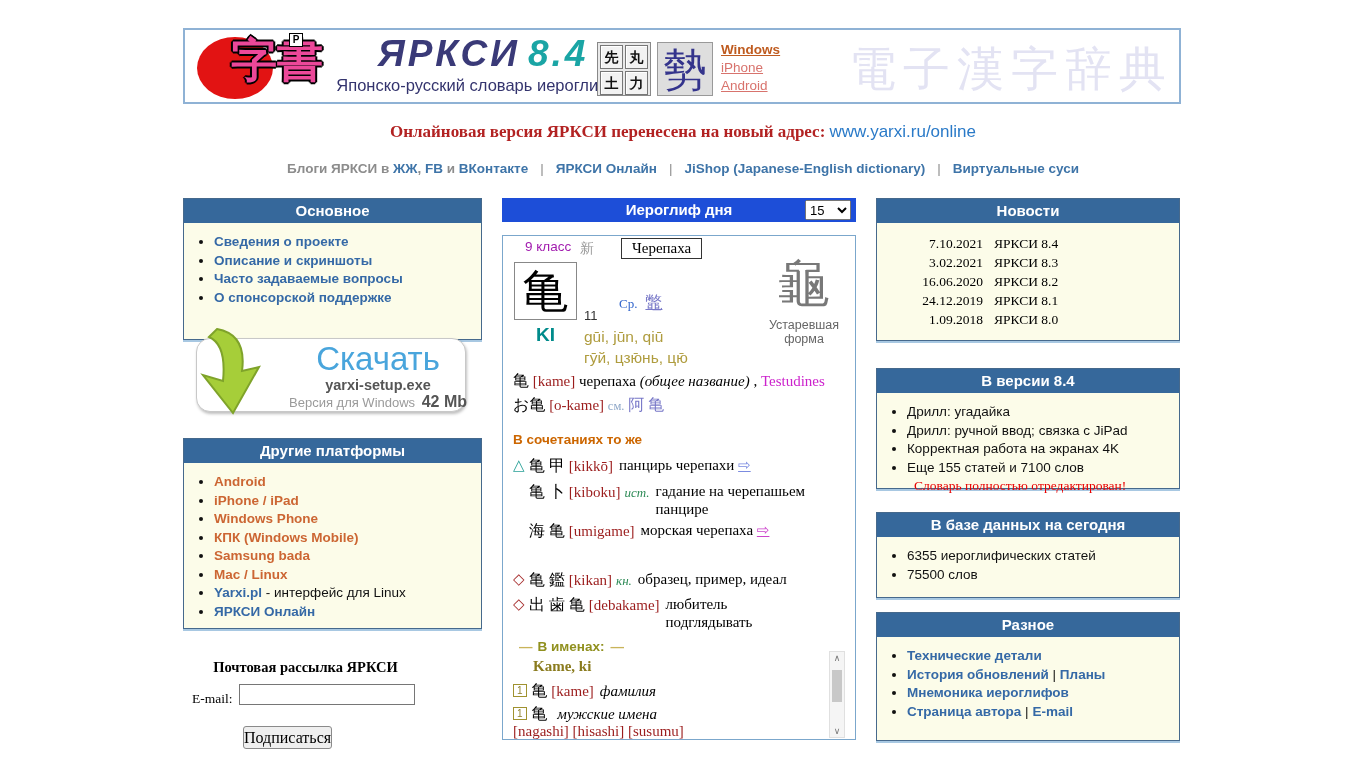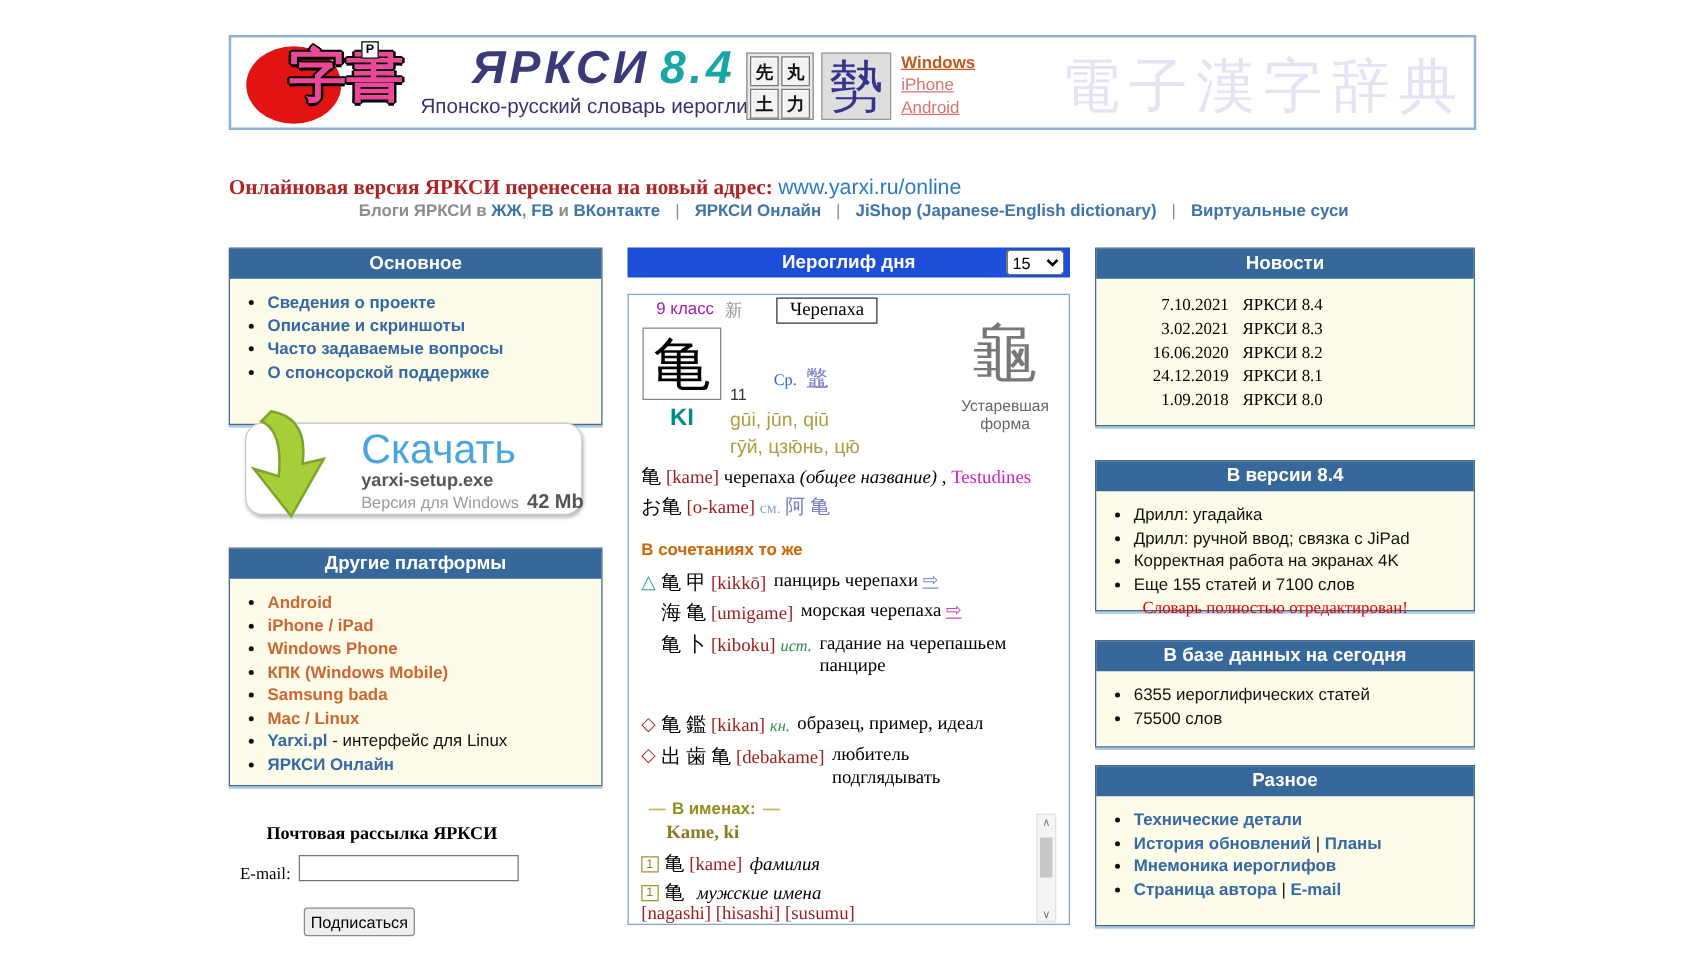--- a/index.html
+++ b/index.html
@@ -30,21 +30,21 @@
   .kanji-icon-box { position:absolute; left:472px; top:12px; width:56px; height:54px;
                     background:#DEDEDE; border:1px solid #999; text-align:center; }
   .kanji-icon-box span { font-size:44px; line-height:54px; color:#34348C; }
   .platform-links { position:absolute; left:536px; top:11px; font-size:13.5px; line-height:18px; }
   .pl-windows { color:#BF5B1F; font-weight:bold; }
   .pl-soft { color:#D8736D; }
   .watermark { position:absolute; right:6px; top:8px; font-size:47px; letter-spacing:7px;
                color:#E3E3F3; white-space:nowrap; }
 
   
-  .announce { position:absolute; left:183px; top:140px; width:1000px; 
+  .announce { position:absolute; left:183px; top:122px; width:1000px; text-align:center;
               font-family:"Liberation Serif",serif; font-size:17px; font-weight:bold; color:#B22222; }
   .announce a { color:#2A7AC8; font-family:"Liberation Sans",sans-serif; font-weight:normal;
                 text-decoration:none; }
   .navrow { position:absolute; left:183px; top:161px; width:1000px; text-align:center;
             font-size:13.5px; font-weight:bold; color:#8C8C8C; }
   .navrow a { color:#3E74A8; text-decoration:none; }
   .nav-sep { color:#8C8C8C; font-weight:normal; padding:0 12px; }
 
   
   .panel { position:absolute; border:1px solid #46698C; background:#FCFCE9;
@@ -56,38 +56,38 @@
   .panel a { text-decoration:none; }
   .blue-link { color:#3569A6; font-weight:bold; }
   .orange-link { color:#CC6633; font-weight:bold; }
 
   
   #panel-main { left:183px; top:198px; width:299px; height:142px; }
   #panel-platforms { left:183px; top:438px; width:299px; height:191px; }
 
   .download { position:absolute; left:196px; top:338px; width:270px; height:74px;
               background:#fff; border:1px solid #C8C8C8; border-radius:14px;
-              box-shadow:1px 2px 3px rgba(0,0,0,.25); cursor:pointer; }
+              box-shadow:1px 2px 3px rgba(0,0,0,.25); cursor:pointer;text-align:center; }
   .dl-arrow { position:absolute; left:-10px; top:-12px; }
   .dl-text { position:absolute; left:92px; top:2px; width:178px; }
   .dl-label { font-size:33px; color:#49A5DC; line-height:36px; }
   .dl-file { font-size:14.5px; font-weight:bold; color:#555; line-height:16px; }
   .dl-row { display:flex; align-items:baseline; justify-content:space-between; }
   .dl-platform { font-size:13px; color:#9A9A9A; }
   .dl-size { font-size:16px; font-weight:bold; color:#555; }
 
   .mail-title { position:absolute; left:183px; top:659px; width:245px; text-align:center;
                 font-family:"Liberation Serif",serif; font-size:14.5px; font-weight:bold; color:#000; }
   .mail-label { position:absolute; left:192px; top:691px; font-family:"Liberation Serif",serif;
                 font-size:13.5px; color:#000; }
   .mail-input { position:absolute; left:239px; top:684px; width:176px; height:21px;
                 border:1px solid #767676; background:#fff; font-size:13px; padding:0 4px; }
   .mail-btn { position:absolute; left:243px; top:726px; width:89px; height:23px;
               background:#EFEFEF; border:1px solid #8A8A8A; border-radius:3px;
-              font-size:13px; color:#000; font-family:Liberation Sans, sans-serif; }
+              font-size:16px; color:#000; font-family:Liberation Serif, serif; }
 
   
   .kotd-bar { position:absolute; left:502px; top:198px; width:354px; height:24px; background:#1d4ed8; }
   .kotd-title { color:#fff; font-weight:bold; font-size:15px; text-align:center; line-height:23px; }
   .kotd-select { position:absolute; right:5px; top:2px; height:20px; width:46px; font-size:13px; }
   .card { position:absolute; left:502px; top:235px; width:354px; height:505px;
           border:1px solid #7BA7CC; background:#fff; overflow:hidden; }
   .c-grade { position:absolute; left:22px; top:3px; font-size:13.5px; color:#a21caf; }
   .c-new { position:absolute; left:77px; top:4px; font-size:14px; color:#999; }
   .c-title { position:absolute; left:118px; top:2px; border:1px solid #333; padding:1px 10px;
@@ -280,30 +280,30 @@
         <a href="#" class="e-seelink">阿 亀</a>
       </div>
 
       <div class="combos-h">В сочетаниях то же</div>
 
       <div class="combo c1">
         <span class="cmark teal">△</span>
         <span class="cleft"><span class="e-kanji">亀 甲</span> <span class="e-read">[kikkō]</span></span>
         <span class="cgloss"><span>панцирь черепахи</span> <a href="#" class="carrow blue">⇨</a></span>
       </div>
+      <div class="combo c2">
+        <span class="cmark"></span>
+        <span class="cleft"><span class="e-kanji">亀 卜</span> <span class="e-read">[kiboku]</span><span class="ctag">ист.</span></span>
+        <span class="cgloss"><span>гадание на черепашьем панцире</span></span>
+      </div>
       <div class="combo c3">
         <span class="cmark"></span>
         <span class="cleft"><span class="e-kanji">海 亀</span> <span class="e-read">[umigame]</span></span>
         <span class="cgloss"><span>морская черепаха</span> <a href="#" class="carrow magenta">⇨</a></span>
       </div>
-      <div class="combo c2">
-        <span class="cmark"></span>
-        <span class="cleft"><span class="e-kanji">亀 卜</span> <span class="e-read">[kiboku]</span><span class="ctag">ист.</span></span>
-        <span class="cgloss"><span>гадание на черепашьем панцире</span></span>
-      </div>
       <div class="combo c4">
         <span class="cmark red">◇</span>
         <span class="cleft"><span class="e-kanji">亀 鑑</span> <span class="e-read">[kikan]</span><span class="ctag">кн.</span></span>
         <span class="cgloss"><span>образец, пример, идеал</span></span>
       </div>
       <div class="combo c5">
         <span class="cmark red">◇</span>
         <span class="cleft"><span class="e-kanji">出 歯 亀</span> <span class="e-read">[debakame]</span></span>
         <span class="cgloss" style="max-width:118px"><span>любитель подглядывать</span></span>
       </div>

